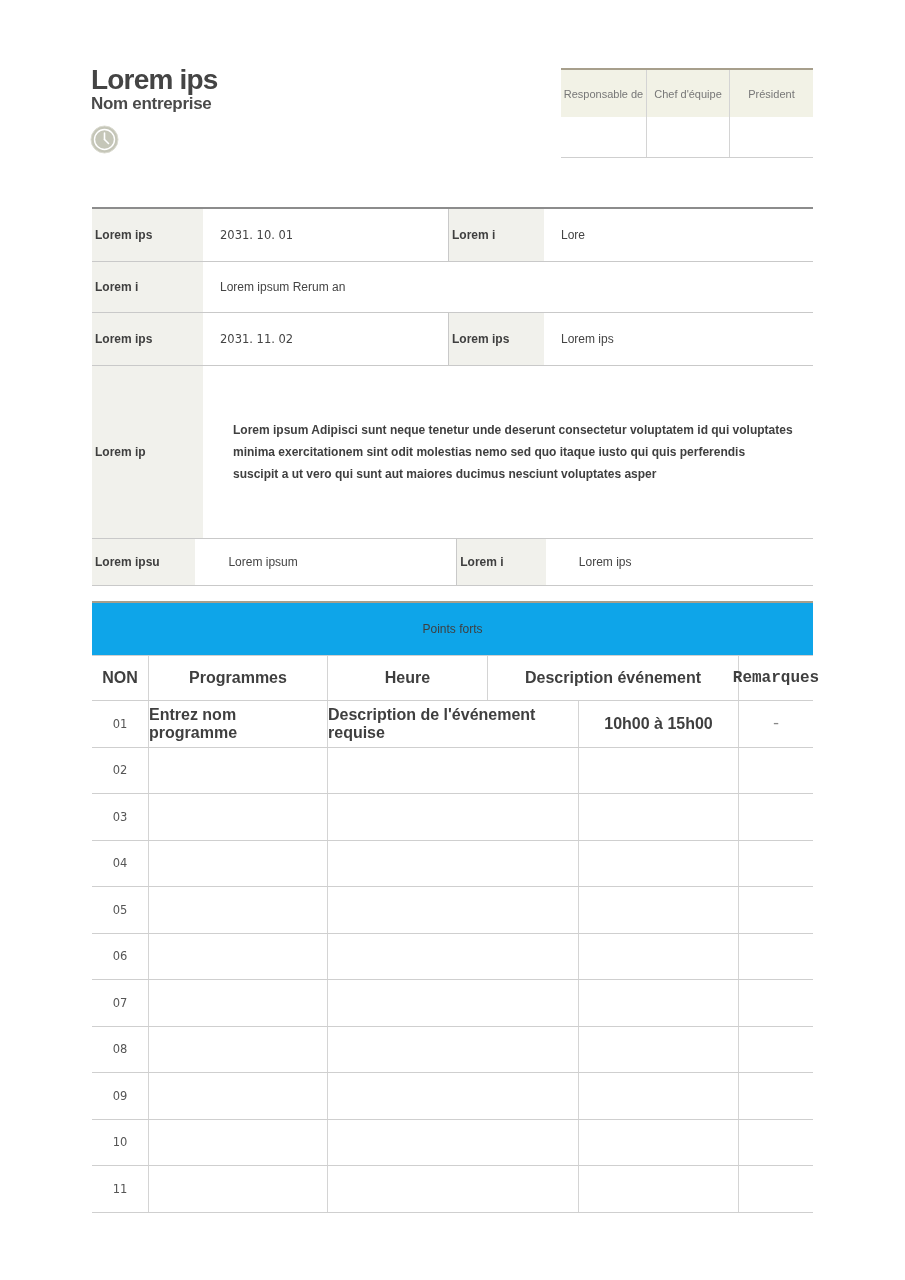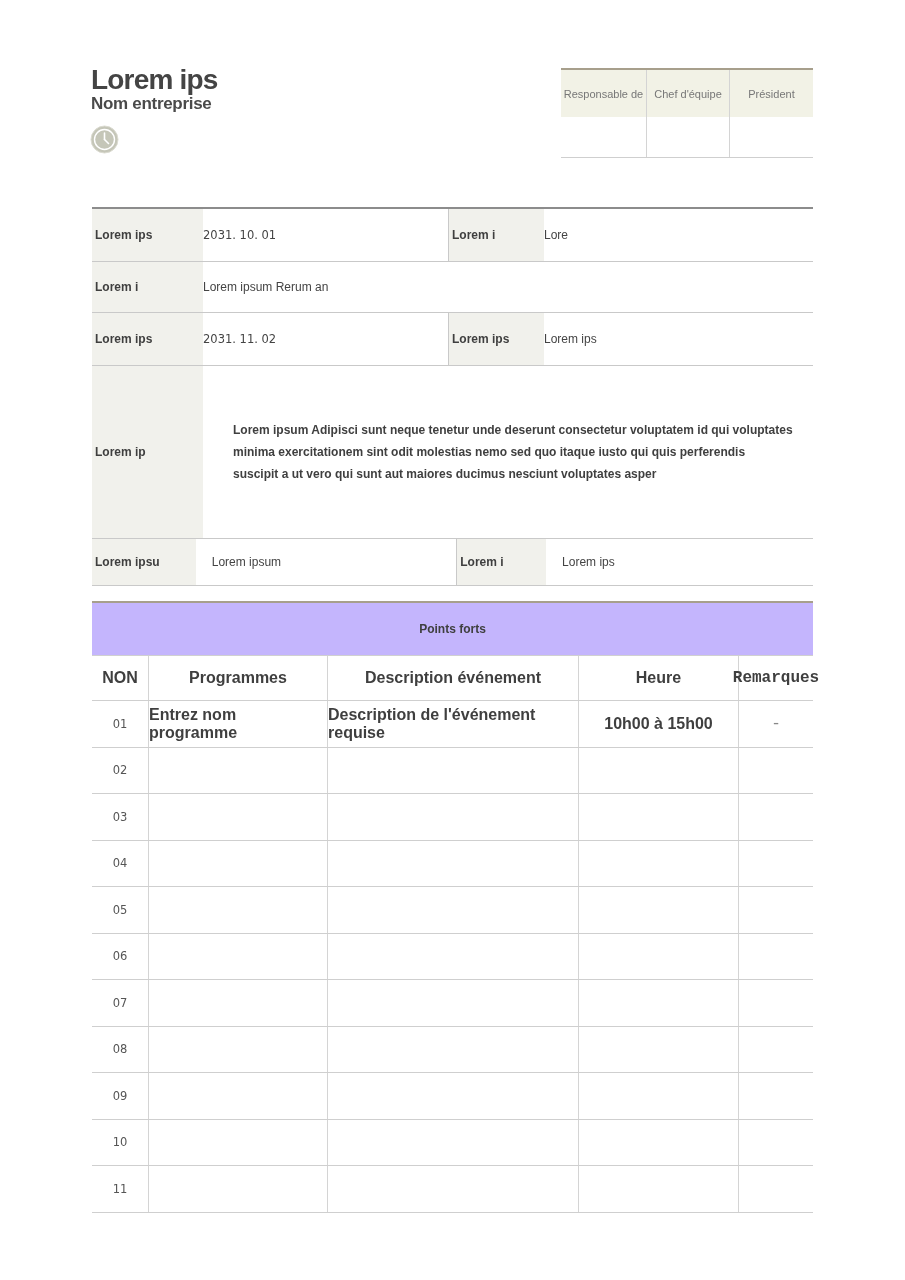--- a/index.html
+++ b/index.html
@@ -16,36 +16,36 @@
   .approval .body-row { display: flex; height: 41px; border-bottom: 1px solid #cfcfcf; }
   .approval .c { font-size: 11px; color: #777; display: flex; align-items: center; justify-content: center; }
   .approval .c1 { width: 85px; }
   .approval .c2 { width: 83px; border-left: 1px solid #d4d4d4; }
   .approval .c3 { width: 84px; border-left: 1px solid #d4d4d4; }
 
   
   .info { position: absolute; left: 92px; top: 207px; width: 721px; border-top: 2px solid #8c8c8c; }
   .irow { display: flex; border-bottom: 1px solid #c9c9c9; }
   .lbl { background: #f1f1ec; font-size: 12px; font-weight: bold; color: #3f3f3f; padding-left: 3px; display: flex; align-items: center; }
-  .val { font-size: 12px; color: #444; display: flex; align-items: center; }
+  .val { font-size: 12px; color: #444; display: flex; align-items: center; padding-left: 17px; }
   .val.mono { font-family: "DejaVu Sans", sans-serif; font-size: 11.5px; }
   .w-l1 { width: 111px; }
   .w-v1 { width: 245px; }
   .w-l2 { width: 96px; border-left: 1px solid #c9c9c9; }
   .w-v2 { width: 269px; }
   .r1 { height: 53px; }
   .r2 { height: 51px; }
   .r3 { height: 53px; }
   .r4 { height: 173px; }
   .r5 { height: 47px; gap: 16px; }
   .para { font-size: 12px; font-weight: bold; color: #3f3f3f; line-height: 22px; padding-left: 30px; padding-right: 20px; width: 610px; display: flex; align-items: center; }
 
   
   .sched { position: absolute; left: 92px; top: 601px; width: 721px; border-top: 2px solid #a79f8c; }
-  .sched-title { height: 53px; background: #c4b5fd; display: flex; align-items: center; justify-content: center; font-size: 12px; font-weight: bold; color: #3f3f3f; border-bottom: 1px solid #d0d0d0; }
+  .sched-title { height: 53px; background: #0ea5e9; display: flex; align-items: center; justify-content: center; font-size: 12px; font-weight: normal; color: #3f3f3f; border-bottom: 1px solid #d0d0d0; }
   .srow { display: flex; border-bottom: 1px solid #cfcfcf; }
   .srow.h { height: 45px; }
   .srow.d { height: 46.5px; }
   .sc { display: flex; align-items: center; justify-content: center; font-size: 16px; color: #3f3f3f; }
   .sc + .sc { border-left: 1px solid #d4d4d4; }
   .k1 { width: 56px; }
   .k2 { width: 179px; }
   .k3 { width: 251px; }
   .k4 { width: 160px; }
   .k5 { width: 75px; font-family: Liberation Mono, monospace; }
@@ -106,22 +106,22 @@
     <div class="lbl w-l2">Lorem i</div>
     <div class="val w-v2">Lorem ips</div>
   </div>
 </div>
 
 <div class="sched">
   <div class="sched-title">Points forts</div>
   <div class="srow h">
     <div class="sc k1 bold">NON</div>
     <div class="sc k2 bold">Programmes</div>
+    <div class="sc k4 bold">Heure</div>
     <div class="sc k3 bold">Description événement</div>
-    <div class="sc k4 bold">Heure</div>
     <div class="sc k5 bold">Remarques</div>
   </div>
   <div id="sched-body">
       <div class="srow d">
         <div class="sc k1 num">01</div>
         <div class="sc k2 bold">Entrez nom programme</div>
         <div class="sc k3 bold">Description de l'événement requise</div>
         <div class="sc k4 bold">10h00 à 15h00</div>
         <div class="sc k5" style="color: rgb(136, 136, 136);">-</div>
       </div>

